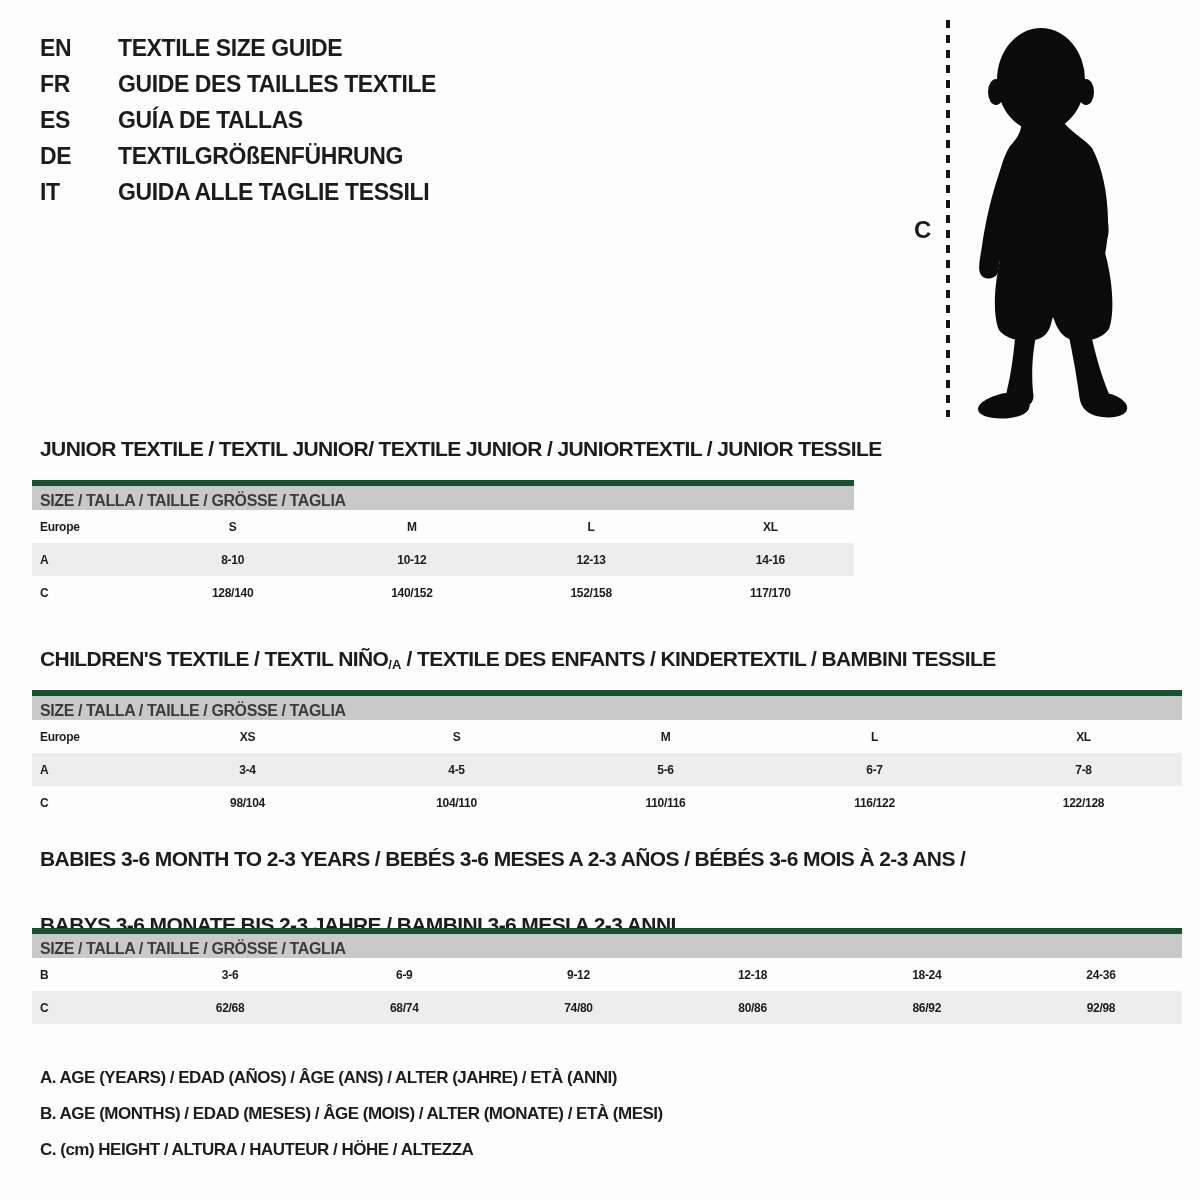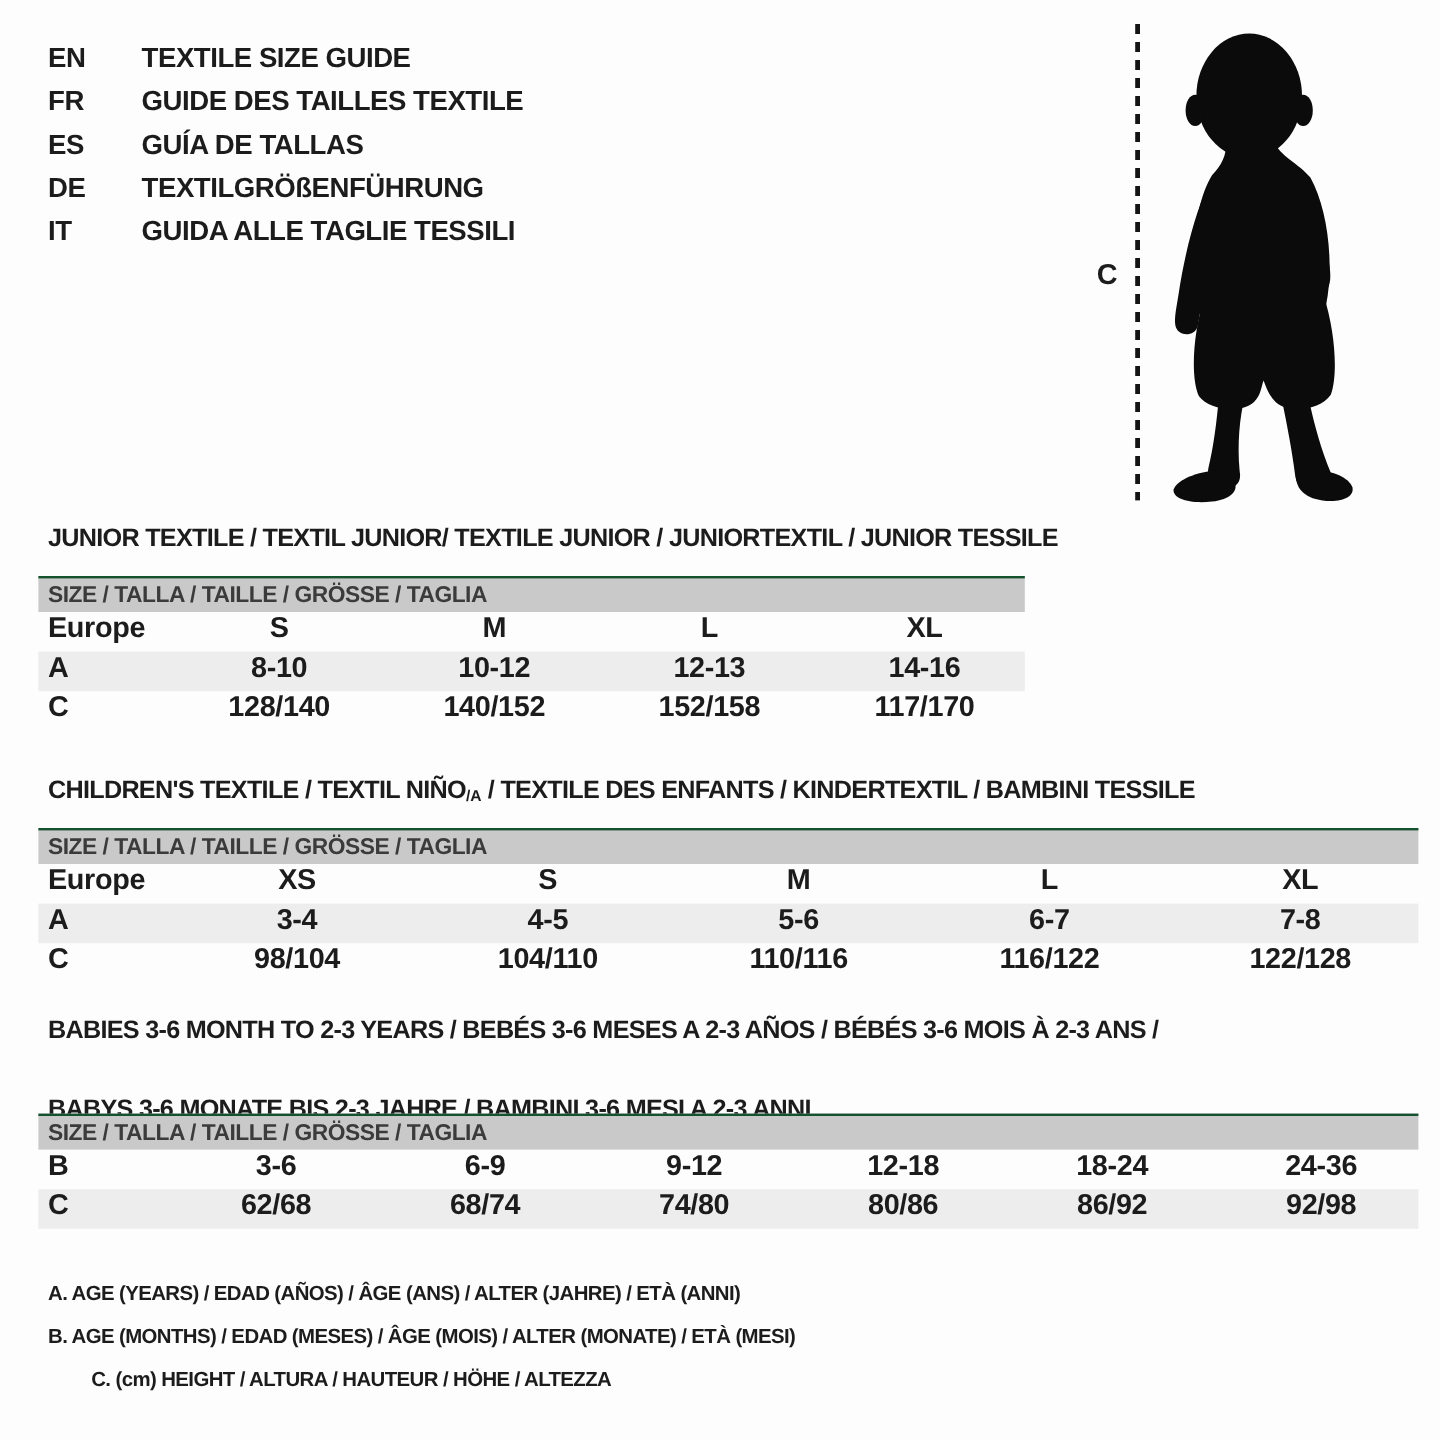--- a/index.html
+++ b/index.html
@@ -31,31 +31,31 @@
   .t-babies2  { left:40px; top:884px;margin-top:29px; }
   .sub-a { font-size:0.62em; vertical-align:-0.22em; letter-spacing:0; }
 
   
   .tbl { position:absolute; left:32px; }
   .tbl-junior   { top:480px; width:822px; }
   .tbl-children { top:690px; width:1150px; }
   .tbl-babies   { top:928px; width:1150px; }
   .tbl-bar {
     height:30px; line-height:30px; background:#c9c9c9;
-    border-top:2px solid #14532d; padding-left:8px; box-sizing:border-box;
-    font-size:19px; color:#3b3b3b; letter-spacing:-0.4px;
+    border-top:6px solid #14532d; padding-left:8px; box-sizing:border-box;
+    font-size:16px; color:#3b3b3b; letter-spacing:-0.4px;
   }
-  .tbl-row { display:flex; height:33px; font-size:24px; letter-spacing:-0.3px;gap:12px; }
+  .tbl-row { display:flex; height:33px; align-items:center; font-size:12px; letter-spacing:-0.3px;gap:12px; }
   .tbl-row.alt { background:#ededed; }
   .cell { flex:1; text-align:center; }
   .cell.label { flex:0 0 105px; text-align:left; padding-left:8px; box-sizing:border-box; }
 
   
   .legend-line { position:absolute; left:40px; font-size:17px; letter-spacing:-0.5px; white-space:nowrap; }
-  .l-a { top:1068px; } .l-b { top:1104px; } .l-c { top:1140px;margin-left:36px; }
+  .l-a { top:1068px; } .l-b { top:1104px; } .l-c { top:1140px; }
 </style>
 </head>
 <body>
 
 <div class="page">
 
   <div class="lang-block">
     <div class="lang-row">
       <span class="lang-code">EN</span>
       <span class="lang-title">TEXTILE SIZE GUIDE</span>

